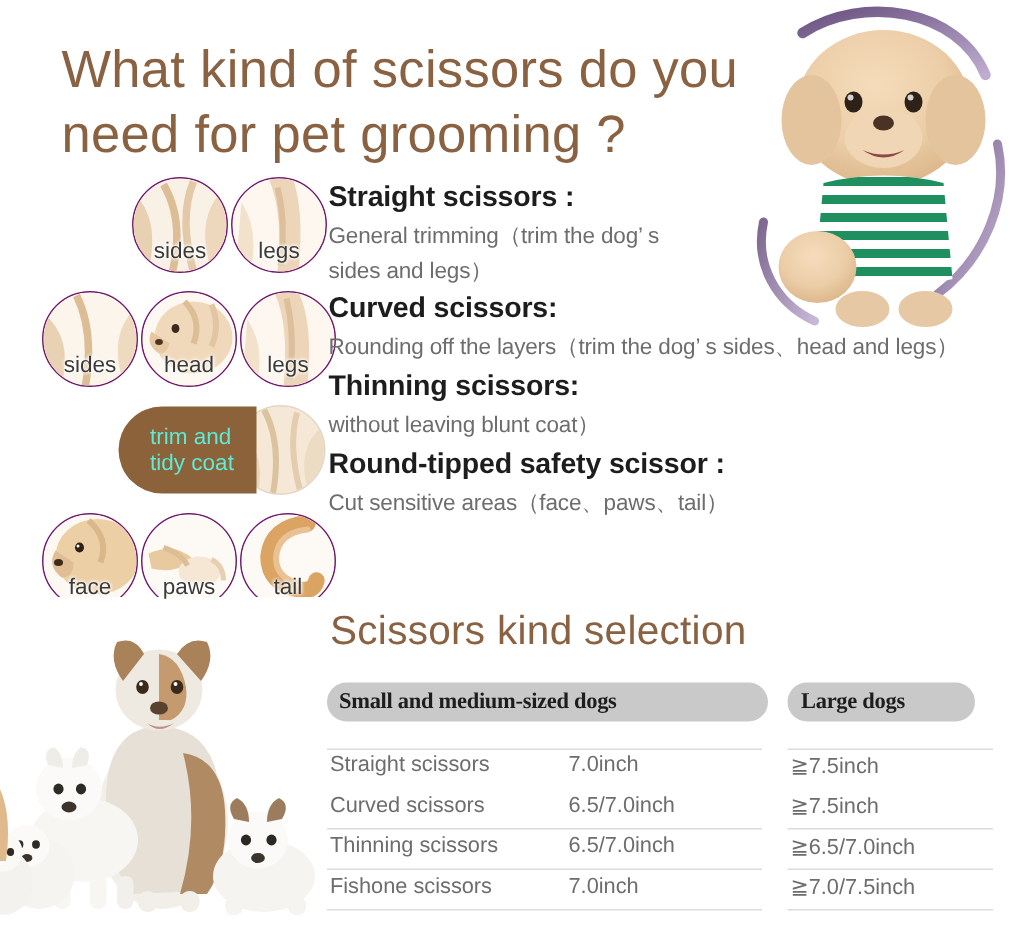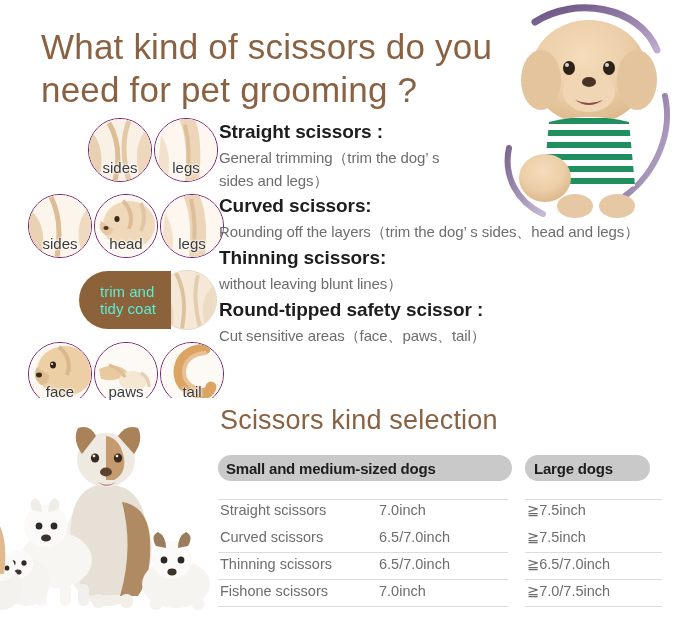--- a/index.html
+++ b/index.html
@@ -86,21 +86,21 @@
   
   .dogs-wrap{position:absolute;left:0px;top:398px;width:218px;height:220px;}
   .dogs-wrap svg{display:block;width:218px;height:220px;}
 
   
   .table-title{
     position:absolute;left:220px;top:405px;
     font-size:27px;color:#8a6242;font-weight:400;letter-spacing:.2px;
   }
   .tbl{position:absolute;left:218px;top:455px;width:444px;}
-  .hdr{position:relative;height:44px;}
+  .hdr{position:relative;height:44px;font-family:Liberation Serif, serif;}
   .hdr .pillh{
     position:absolute;top:0;height:26px;
     background:#c9c9c9;border-radius:13px;
     display:flex;align-items:center;
     font-size:15px;font-weight:700;color:#1d1d1d;
     letter-spacing:-.2px;
   }
   .hdr .h1{left:0;width:294px;padding-left:8px;box-sizing:border-box;}
   .hdr .h2{left:307px;width:125px;padding-left:9px;box-sizing:border-box;}
 
@@ -288,21 +288,21 @@
 
   <div class="textblock">
     <div class="t-head">Straight scissors :</div>
     <div class="t-body">General trimming（trim the dog’ s</div>
     <div class="t-body">sides and legs）</div>
 
     <div class="t-head">Curved scissors:</div>
     <div class="t-body">Rounding off the layers（trim the dog’ s sides、head and legs）</div>
 
     <div class="t-head">Thinning scissors:</div>
-    <div class="t-body">without leaving blunt lines）</div>
+    <div class="t-body">without leaving blunt coat）</div>
 
     <div class="t-head">Round-tipped safety scissor :</div>
     <div class="t-body">Cut sensitive areas（face、paws、tail）</div>
   </div>
 
   <div class="dogs-wrap">
     <svg viewBox="0 0 218 220" xmlns="http://www.w3.org/2000/svg" aria-hidden="true">
       <rect width="218" height="220" fill="#ffffff"></rect>
 
       <g>

